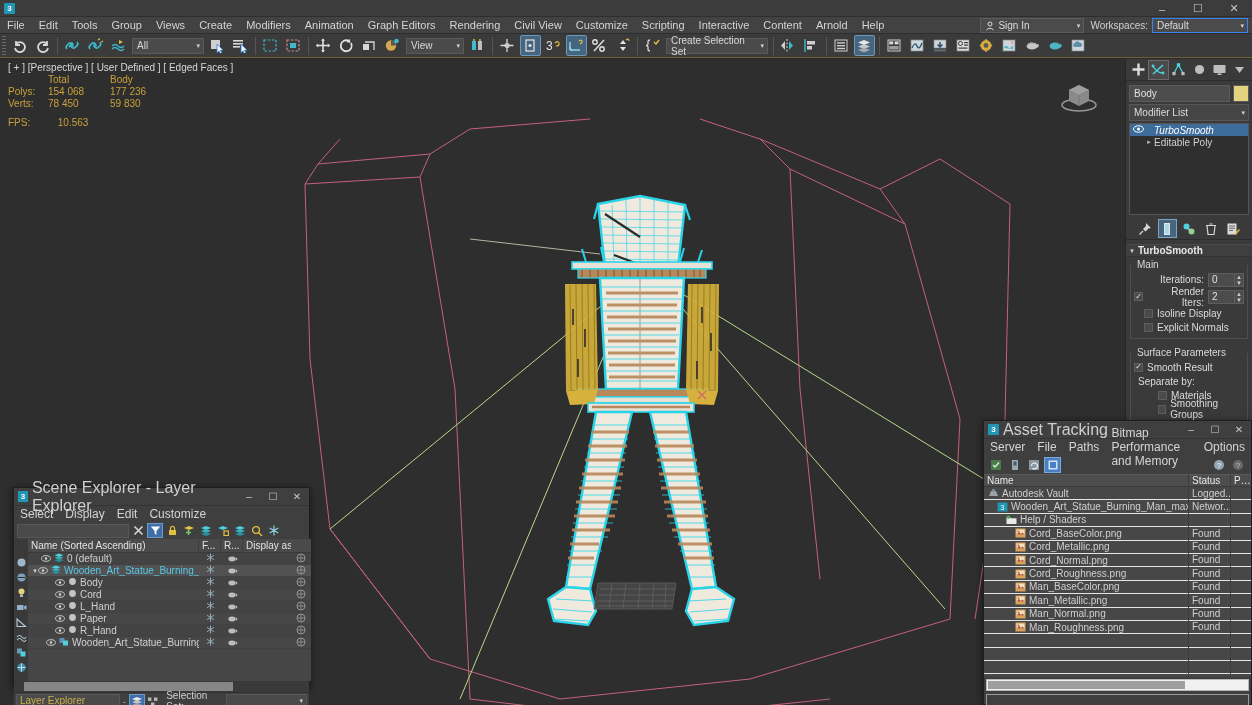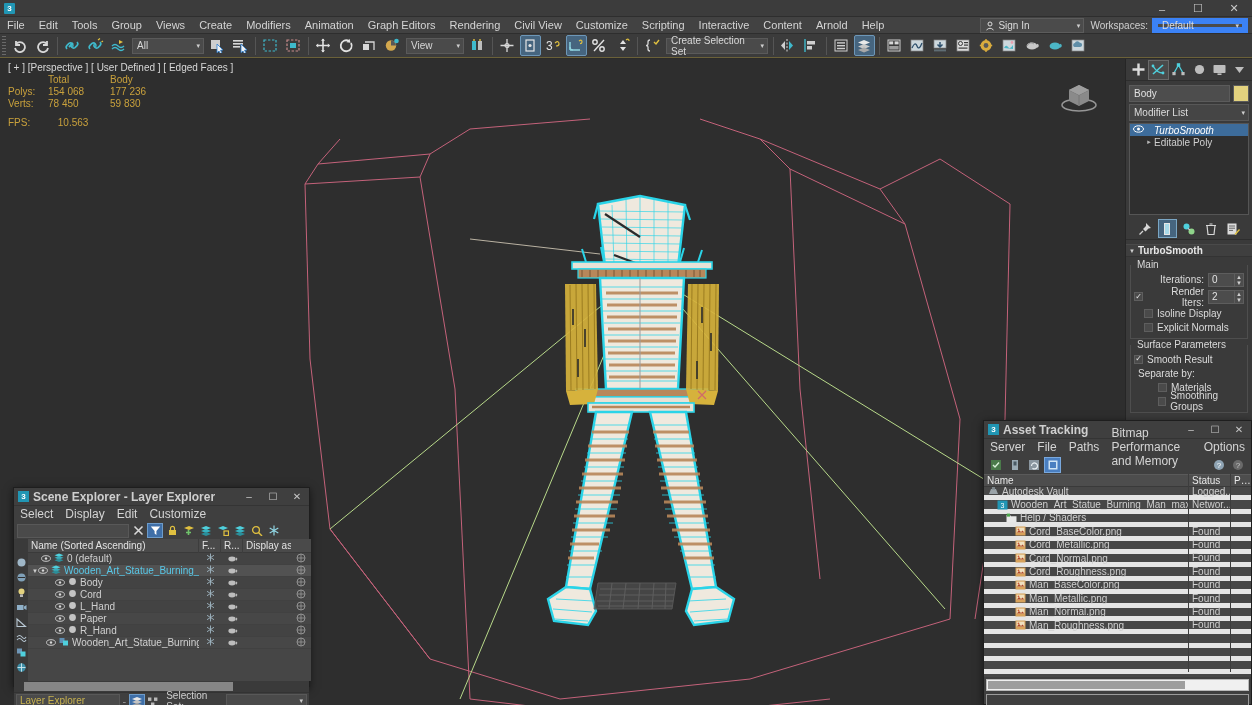--- a/index.html
+++ b/index.html
@@ -47,21 +47,21 @@
   }
   .signin-box {
     display: flex; align-items: center; height: 15px; background: #4b4b4b;
     border: 1px solid #5c5c5c; width: 104px; padding-left: 4px; margin-right: 6px;
   }
   .signin-box .lbl { font-size: 10px; color: #dcdcdc; flex: 1; }
   .caret { font-size: 7px; color: #cfcfcf; padding-right: 3px; }
   .ws-label { font-size: 10px; color: #d0d0d0; margin-right: 4px; }
   .ws-box {
     display: flex; align-items: center; height: 15px; background: #4b4b4b;
-    border: 6px solid #3b82f6; width: 96px; padding-left: 4px; margin-right: 4px;
+    border: 1px solid #3b82f6; width: 96px; padding-left: 4px; margin-right: 4px;
   }
   .ws-box .lbl { font-size: 10px; color: #dcdcdc; flex: 1; }
 
   
   .toolbar {
     position: absolute; left: 0; top: 34px; width: 1252px; height: 24px;
     background: #3b3b3b; display: flex; align-items: center;
     border-bottom: 1px solid #6b6139;
   }
   .tb-btn {
@@ -169,21 +169,21 @@
   .sub { margin-left: 10px; }
   .sub2 { margin-left: 24px; }
 
   
   .floatwin { position: absolute; background: #3f3f3f; border: 1px solid #1e1e1e;
     box-shadow: 0 2px 8px rgba(0,0,0,.55); }
   .fw-title { display: flex; align-items: center; height: 18px; background: #3f3f3f;
     border-bottom: 1px solid #343434; }
   .fw-logo { width: 11px; height: 11px; margin: 0 4px; background: #2196b4; color: #fff;
     font-size: 8px; line-height: 11px; text-align: center; font-weight: bold; }
-  .fw-title .t { font-size: 12px; color: #cfcfcf; font-weight: bold; }
+  .fw-title .t { font-size: 16px; color: #cfcfcf; }
   .fw-wb { margin-left: auto; display: flex; }
   .fw-wb div { width: 24px; height: 18px; display: flex; align-items: center;
     justify-content: center; font-size: 10px; color: #c6c6c6; }
   .fw-menu { display: flex; align-items: center; height: 16px; background: #3f3f3f; }
   .fw-menu span { font-size: 12px; padding: 0 6px; color: #d4d4d4; }
 
   
   #sceneExplorer { left: 13px; top: 487px; width: 297px; height: 200px; }
   .se-toolbar { display: flex; align-items: center; height: 17px; padding: 0 3px;
     background: #3f3f3f; }
@@ -228,21 +228,21 @@
   .at-tb { width: 17px; height: 16px; display: flex; align-items: center;
     justify-content: center; margin-right: 2px; border: 1px solid transparent; }
   .at-tb.on { background: #4a7fc1; border-color: #79a8dd; }
   .at-hdr { display: flex; height: 13px; background: #4d4d4d;
     border-top: 1px solid #5a5a5a; border-bottom: 1px solid #3a3a3a;
     font-size: 10px; color: #e8e8e8; align-items: center; }
   .at-hdr div { height: 13px; line-height: 13px; padding-left: 3px;
     border-right: 1px solid #3d3d3d; overflow: hidden; white-space: nowrap; }
   .at-list { background: #474747; height: 190px; overflow: hidden; }
   .at-row { display: flex; height: 13.4px; align-items: center; font-size: 10px;
-    border-bottom: 5px solid #e5e5e5; }
+    border-bottom: 1px solid #e5e5e5; }
   .at-row .c-n { width: 205px; display: flex; align-items: center;
     overflow: hidden; white-space: nowrap; border-right: 1px solid #3d3d3d; height: 13.4px; }
   .at-row .c-s { width: 42px; border-right: 1px solid #3d3d3d; height: 13.4px;
     line-height: 13.4px; padding-left: 3px; overflow: hidden; }
   .at-row .c-p { flex: 1; height: 13.4px; }
   .at-ico { width: 11px; height: 10px; margin-right: 3px; flex: none; }
   .at-scroll { height: 12px; background: #f0f0f0; margin: 2px 2px 0 2px;
     border: 1px solid #b9b9b9; padding: 1px; }
   .at-scroll .bar { height: 8px; background: #9e9e9e; width: 76%; }
   .at-status { height: 18px; margin: 3px 2px 0 2px; background: #3f3f3f;
@@ -848,21 +848,21 @@
       <div class="chk-row sub">
         <span class="chk"></span>
         <span>Isoline Display</span>
       </div>
       <div class="chk-row sub">
         <span class="chk"></span>
         <span>Explicit Normals</span>
       </div>
     </div>
 
-    <div class="grp" style="margin-top:6px">
+    <div class="grp" style="margin-top:14px">
       <span class="grp-label">Surface Parameters</span>
       <div class="chk-row">
         <span class="chk">✓</span>
         <span>Smooth Result</span>
       </div>
       <div class="chk-row" style="padding-left:4px">
         <span>Separate by:</span>
       </div>
       <div class="chk-row sub2">
         <span class="chk"></span>

